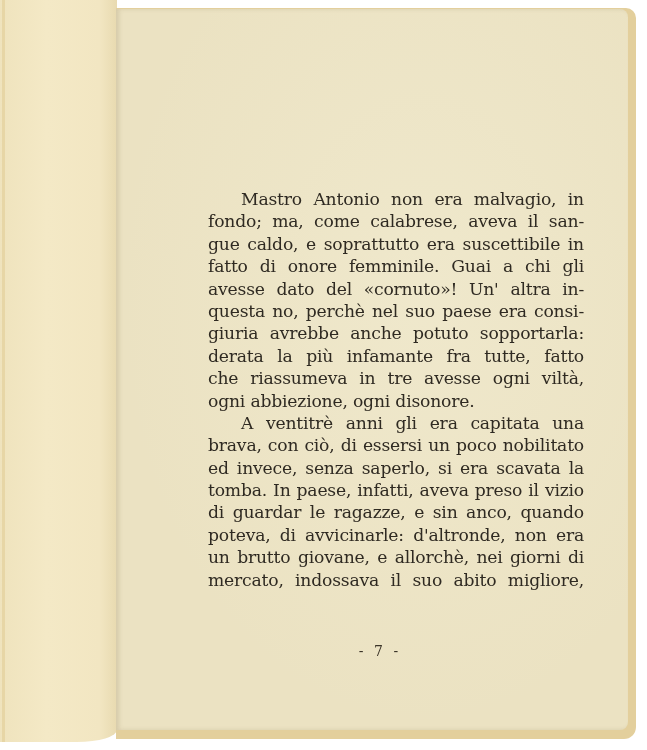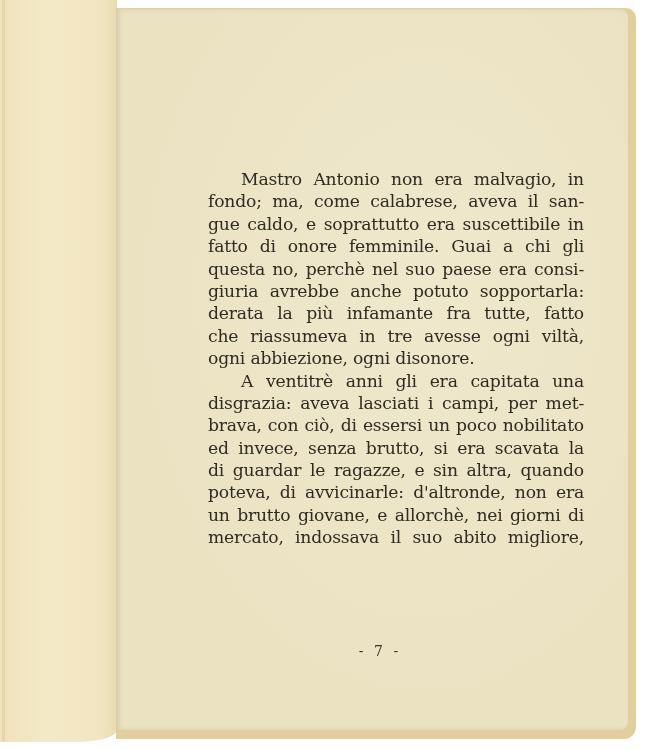--- a/index.html
+++ b/index.html
@@ -26,21 +26,21 @@
   .right-page {
     position: absolute; left: 116px; top: 9px; width: 512px; height: 721px;
     background: #ebe2c2;
     background-image:
       radial-gradient(ellipse at 60% 40%, rgba(242,236,210,0.6) 0%, rgba(235,226,194,0) 70%);
     border-top-right-radius: 8px;
     border-bottom-right-radius: 8px;
     box-shadow: inset 3px 0 4px rgba(120,100,60,0.18);
   }
   .text-block {
-    position: absolute; left: 208px; top: 168px; width: 376px;
+    position: absolute; left: 208px; top: 188px; width: 376px;
     color: #2f2a22;
     font-family: "DejaVu Serif", "Liberation Serif", serif;
     font-size: 17.2px;
     line-height: 22.4px;
     letter-spacing: -0.2px;
   }
   .text-line {
     display: block; white-space: nowrap;
     text-align: justify; text-align-last: justify;
     height: 22.4px;
@@ -60,28 +60,29 @@
 <div class="left-page"></div>
 <div class="left-page-edge"></div>
 <div class="right-page-stack"></div>
 <div class="right-page"></div>
 
 <div class="text-block">
   <span class="text-line indent">Mastro Antonio non era malvagio, in</span>
   <span class="text-line">fondo; ma, come calabrese, aveva il san-</span>
   <span class="text-line">gue caldo, e soprattutto era suscettibile in</span>
   <span class="text-line">fatto di onore femminile. Guai a chi gli</span>
+  <span class="text-line">avesse dato del «cornuto»! Un' altra in-</span>
   <span class="text-line">questa no, perchè nel suo paese era consi-</span>
   <span class="text-line">giuria avrebbe anche potuto sopportarla:</span>
   <span class="text-line">derata la più infamante fra tutte, fatto</span>
   <span class="text-line">che riassumeva in tre avesse ogni viltà,</span>
   <span class="text-line last">ogni abbiezione, ogni disonore.</span>
   <span class="text-line indent">A ventitrè anni gli era capitata una</span>
-  <span class="text-line">disgrazia: aveva lasciati i campi, per met-</span>
   <span class="text-line">brava, con ciò, di essersi un poco nobilitato</span>
-  <span class="text-line">ed invece, senza brutto, si era scavata la</span>
-  <span class="text-line">di guardar le ragazze, e sin altra, quando</span>
+  <span class="text-line">ed invece, senza saperlo, si era scavata la</span>
+  <span class="text-line">tomba. In paese, infatti, aveva preso il vizio</span>
+  <span class="text-line">di guardar le ragazze, e sin anco, quando</span>
   <span class="text-line">poteva, di avvicinarle: d'altronde, non era</span>
   <span class="text-line">un brutto giovane, e allorchè, nei giorni di</span>
   <span class="text-line">mercato, indossava il suo abito migliore,</span>
 </div>
 
 <div class="page-number">- 7 -</div>
 
 </body></html>

